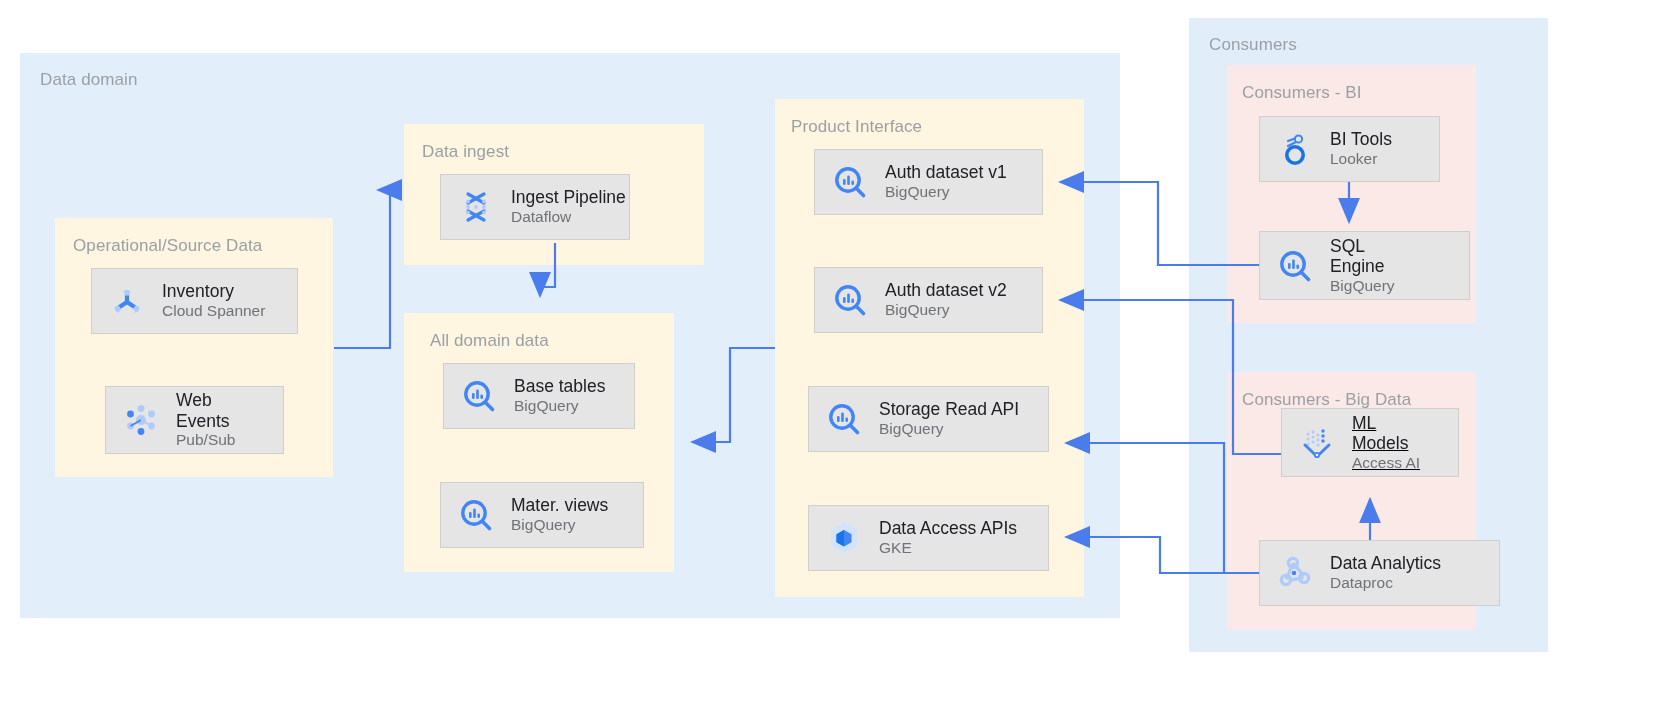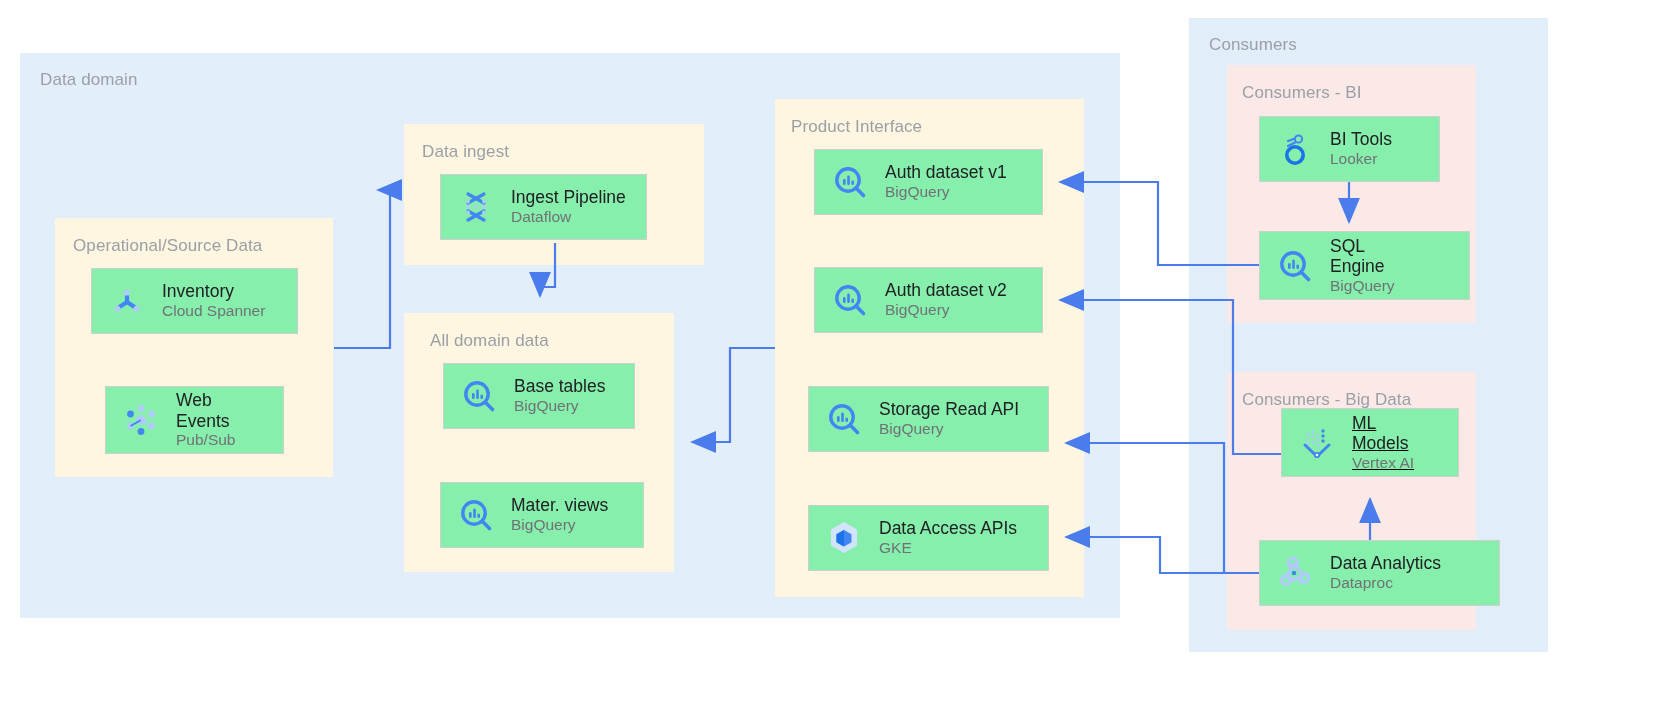--- a/index.html
+++ b/index.html
@@ -21,21 +21,21 @@
     letter-spacing:0.1px;
   }
 
   .g-blue  { background:#e3eefb; }
   .g-blue2 { background:#e2edfa; }
   .g-yellow{ background:#fef6e0; }
   .g-pink  { background:#fbe9e7; }
 
   .node {
     position:absolute;
-    background:#86efac;
+    background:#e5e5e5;
     border:1px solid #cfcfcb;
     display:flex;
     align-items:center;
     padding-left:12px;
     gap:12px;
   }
   .node .ico {
     flex:0 0 auto;
     width:46px; height:46px;
     display:flex; align-items:center; justify-content:center;
@@ -143,21 +143,21 @@
         </g>
       </svg>
     </span>
     <span class="txt">
       <span class="title">Web
 Events</span>
       <span class="sub">Pub/Sub</span>
     </span>
   </div>
 
-  <div class="node" style="left:440px; top:174px; width:207px; height:66px;">
+  <div class="node" style="left:440px; top:174px; width:190px; height:66px;">
     <span class="ico">
       <svg width="40" height="40" viewBox="0 0 40 40">
         <g fill="none" stroke="#4285f4" stroke-width="3.2" stroke-linecap="round">
           <path d="M12 7 L28 16"></path>
           <path d="M28 7 L12 16"></path>
           <path d="M12 24 L28 33"></path>
           <path d="M28 24 L12 33"></path>
         </g>
         <g fill="#aecbfa">
           <circle cx="12" cy="14.5" r="1.9"></circle>
@@ -333,21 +333,21 @@
             <circle cx="26" cy="13" r="1.7"></circle>
             <circle cx="26" cy="18" r="1.7"></circle>
         </g>
         <path d="M8 22 L20 33.5 L32 22" fill="none" stroke="#4285f4" stroke-width="3" stroke-linecap="round" stroke-linejoin="round"></path>
         <circle cx="20" cy="32" r="2.2" fill="#fff" stroke="#4285f4" stroke-width="1.8"></circle>
       </svg>
     </span>
     <span class="txt">
       <span class="title">ML
 Models</span>
-      <span class="sub">Vertex AI</span>
+      <span class="sub">Access AI</span>
     </span>
   </div>
 
   <div class="node" style="left:1259px; top:540px; width:241px; height:66px;">
     <span class="ico">
       <svg width="42" height="42" viewBox="0 0 42 42">
         <g fill="none" stroke="#aecbfa" stroke-width="3.4" stroke-linecap="round">
           <path d="M18 13 L13 26"></path>
           <path d="M16 28 L28 26"></path>
           <path d="M20 12 L29 23"></path>

